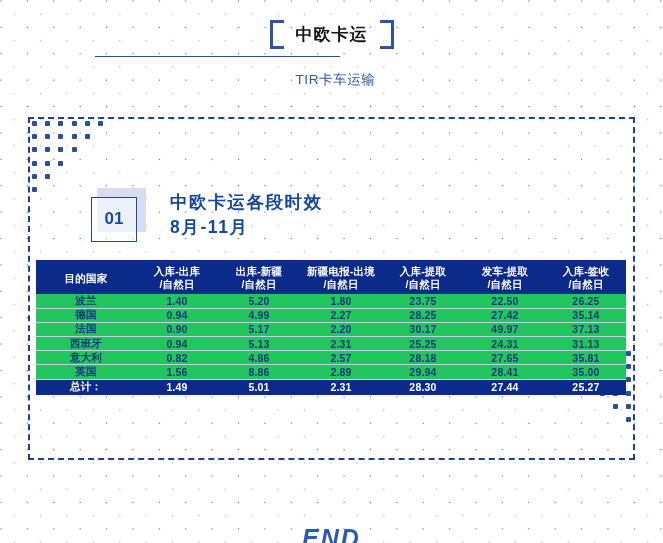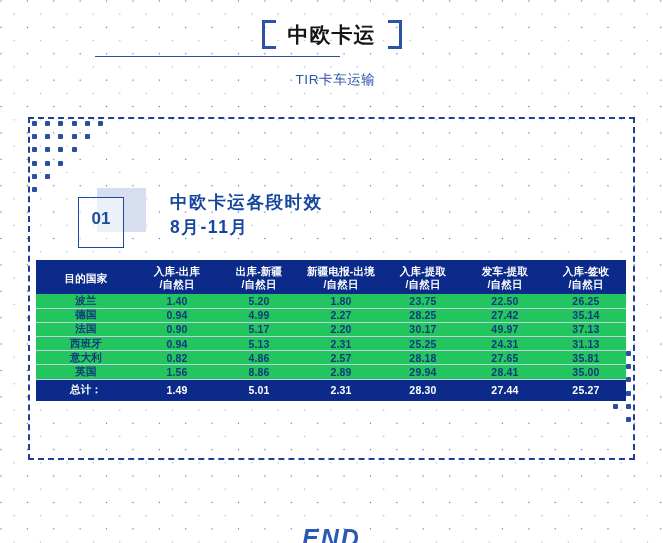--- a/index.html
+++ b/index.html
@@ -36,21 +36,21 @@
     width: 663px;
     text-align: center;
   }
   .title-wrap {
     position: relative;
     display: inline-block;
     margin-top: 17px;
     padding: 4px 34px 6px 34px;
   }
   .title-text {
-    font-size: 21px;
+    font-size: 17px;
     font-weight: bold;
     color: #151515;
     letter-spacing: 1px;
     line-height: 28px;
     position: relative;
     z-index: 2;
   }
   .brk {
     position: absolute;
     width: 15px;
@@ -119,22 +119,22 @@
     height: 62px;
   }
   .num-shadow {
     position: absolute;
     left: 22px; top: 0;
     width: 49px; height: 44px;
     background: #d6def0;
   }
   .num-box {
     position: absolute;
-    left: 3px; top: 9px;
-    width: 46px; height: 51px;
+    left: 16px; top: 9px;
+    width: 46px; height: 45px;
     border: 1.6px solid #1b4b9c;
     background: rgba(255,255,255,0.55);
     box-sizing: border-box;
   }
   .num-box span {
     position: absolute;
     left: 0; right: 0;
     top: 11px;
     text-align: center;
     font-size: 17px;
@@ -199,21 +199,21 @@
     color: #13397f;
     font-size: 10.5px;
     font-weight: bold;
     height: 14.2px;
     text-align: center;
     letter-spacing: 0.2px;
   }
   tbody tr.total td {
     background: #0b2a8a;
     color: #ffffff;
-    height: 22px;
+    height: 16px;
   }
   .col-country { width: 100px; text-align: center; }
   .rowline {
     position: absolute;
     left: 36px;
     width: 590px;
     height: 1px;
     background: #c2cee4;
   }
   .tbl-topline {

